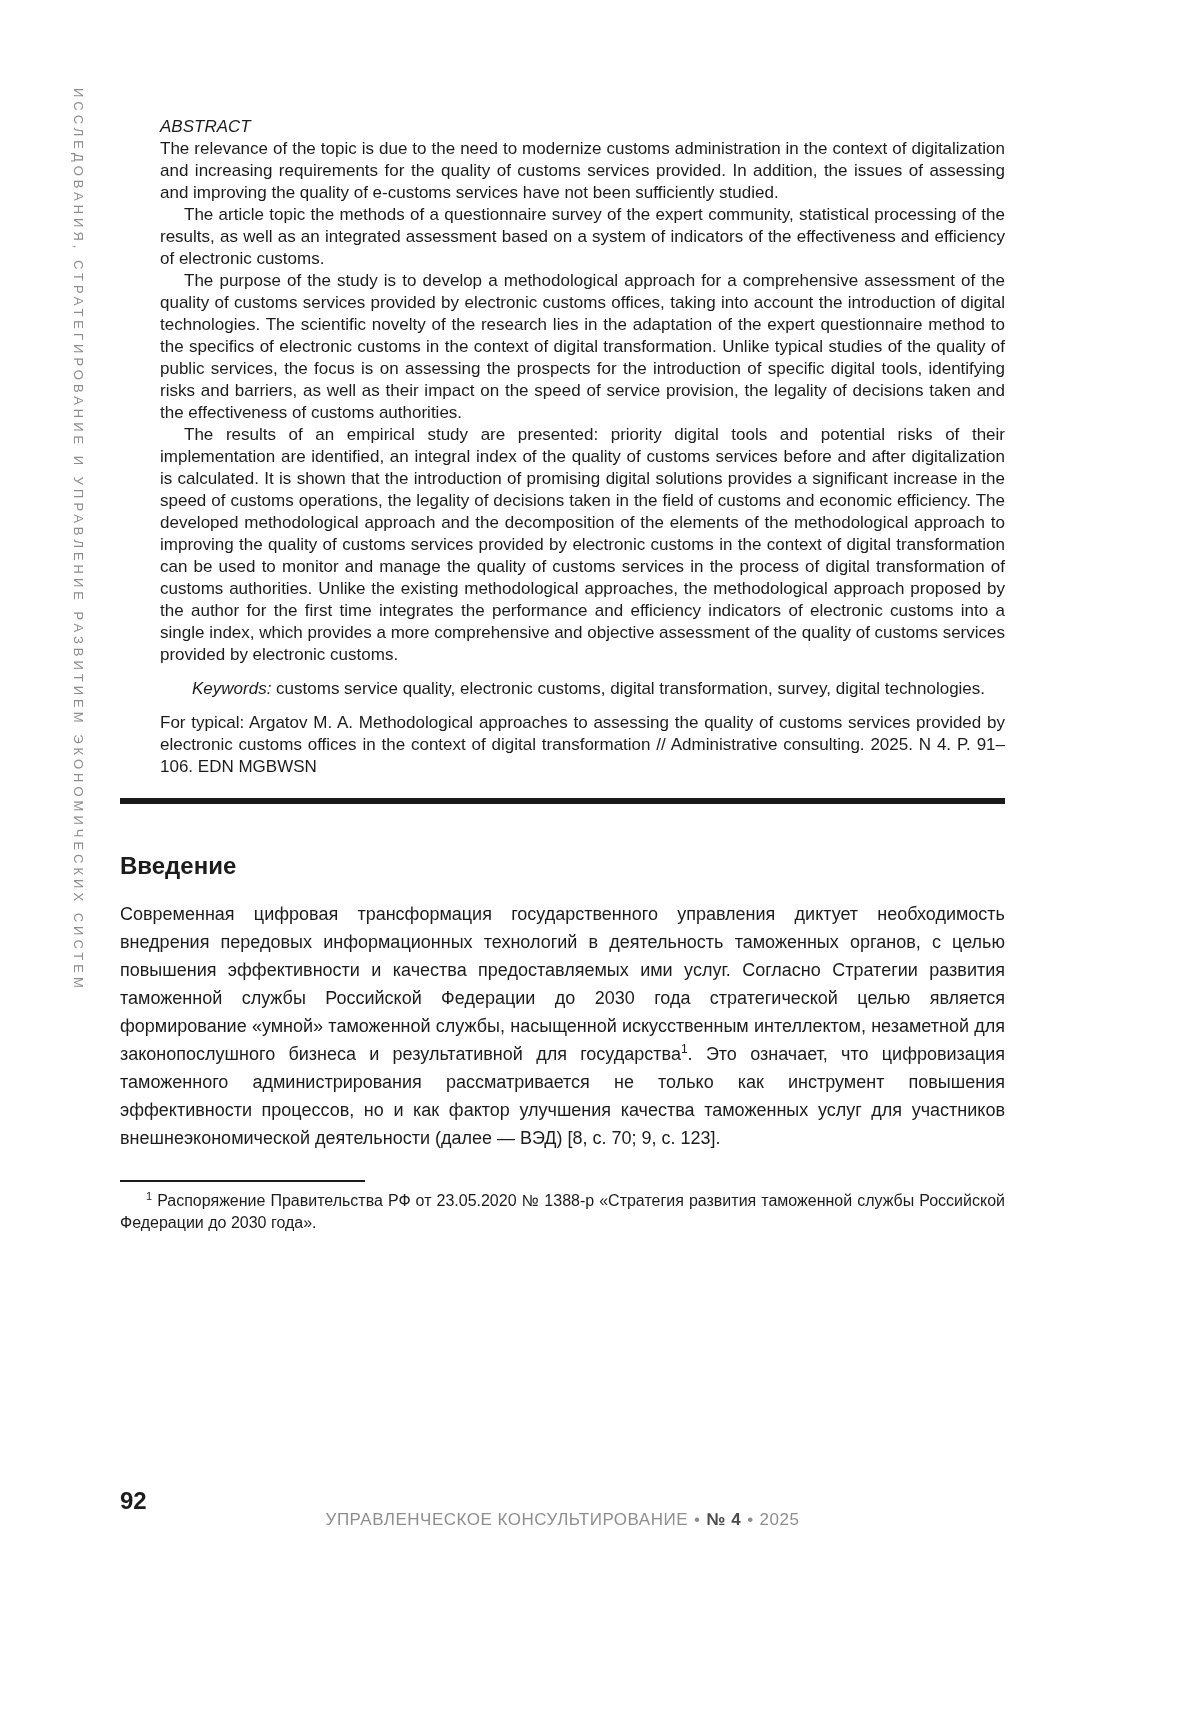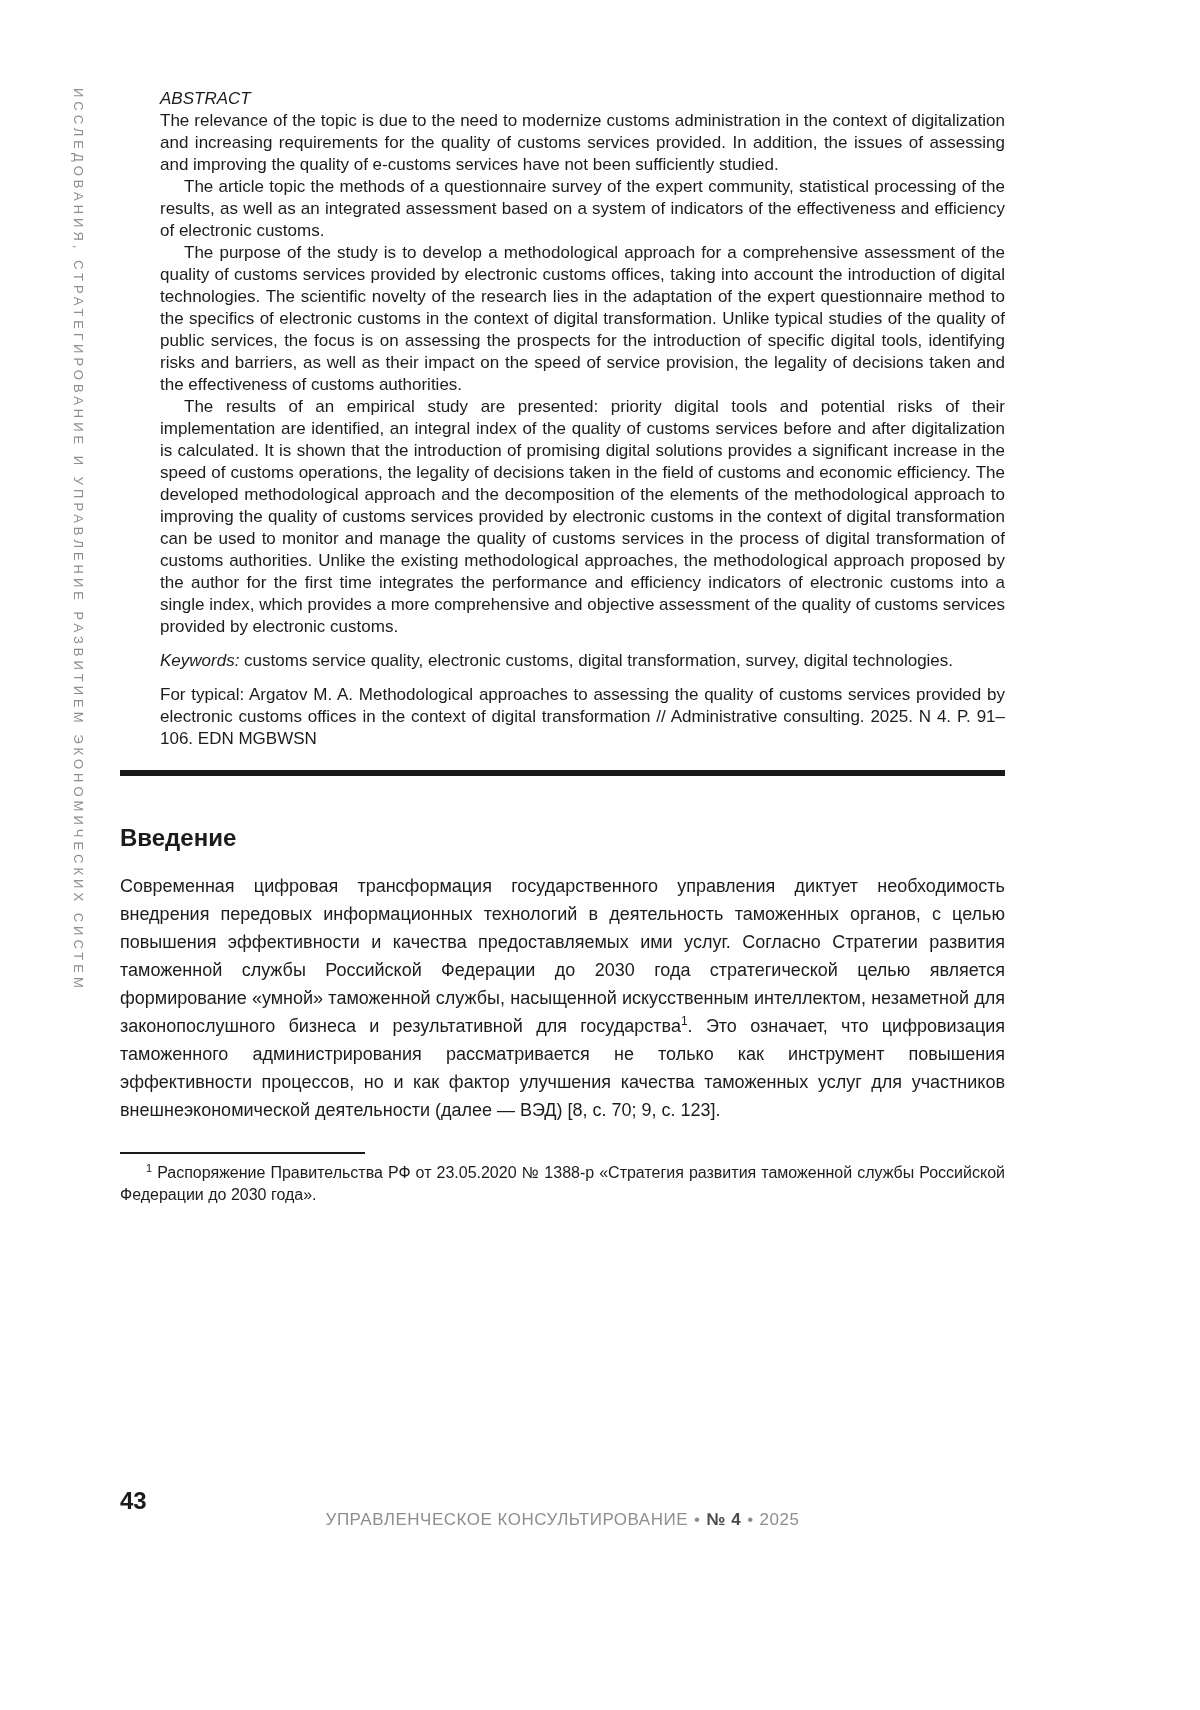--- a/index.html
+++ b/index.html
@@ -28,37 +28,37 @@
     letter-spacing: 4px;
     color: #8d8d8d;
     white-space: nowrap;
   }
 
   .content {
     position: absolute;
     left: 120px;
     top: 0;
     width: 885px;
-    padding-top: 88px;
+    padding-top: 116px;
   }
 
   
   .abstract {
     margin-left: 40px;
     font-size: 17px;
     line-height: 22px;
     text-align: justify;
   }
   .abstract-heading {
     font-style: italic;
     line-height: 22px;
   }
   .ab-p { text-align: justify; }
   .ab-p.indent { text-indent: 24px; }
-  .ab-keywords { margin-top: 12px; }
+  .ab-keywords { margin-top: 12px; margin-left: 32px; }
   .ab-keywords .kw-label { font-style: italic; }
   .ab-citation { margin-top: 12px; }
   b, .bold { font-weight: normal; }
 
   
   .rule {
     margin-top: 20px;
     height: 3px;
     border-top: 4px solid #1a1a1a;
     border-bottom: 2px solid #1a1a1a;
@@ -168,17 +168,17 @@
 
     </section>
 
     <div class="footnote-rule"></div>
 
     <p class="footnote" lang="ru"><sup class="note">1</sup><span> Распоряжение Правительства РФ от 23.05.2020 № 1388-р «Стратегия развития таможенной службы Российской Федерации до 2030 года».</span></p>
 
   </div>
 
   <div class="footer">
-    <div class="page-number">43</div>
+    <div class="page-number">92</div>
     <div class="journal-line"><span>УПРАВЛЕНЧЕСКОЕ КОНСУЛЬТИРОВАНИЕ</span><span class="sep">•</span><span class="issue">№ 4</span><span class="sep">•</span><span>2025</span></div>
   </div>
 
 </div>
 
 </body></html>

